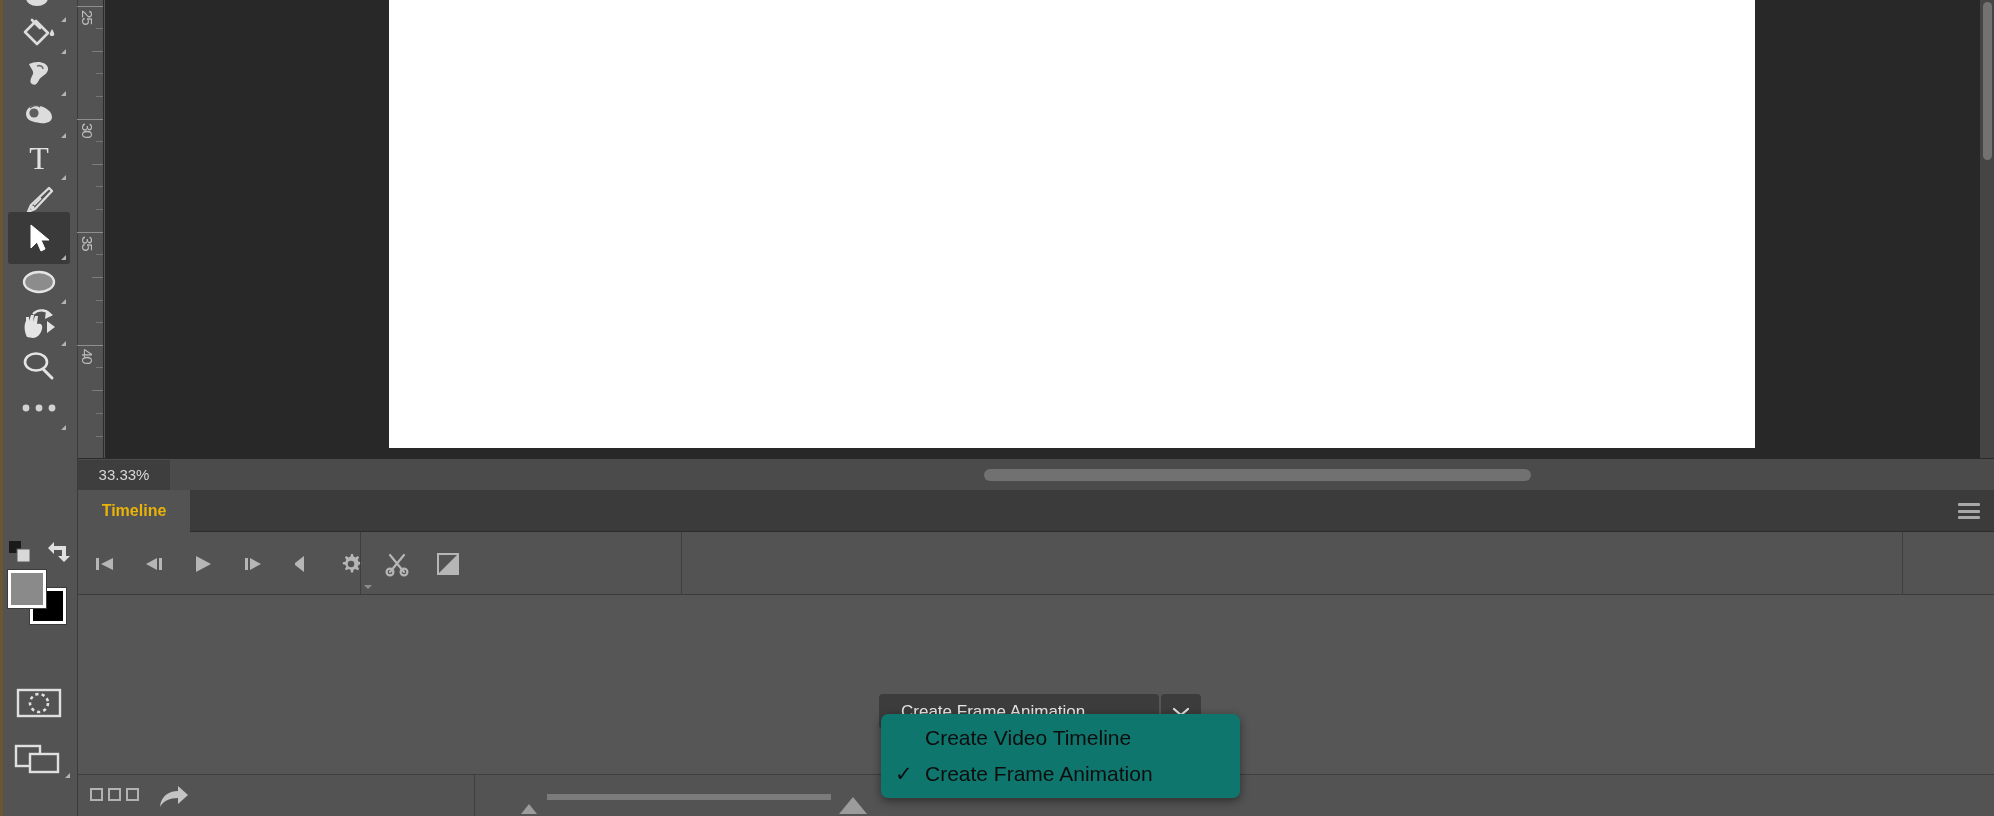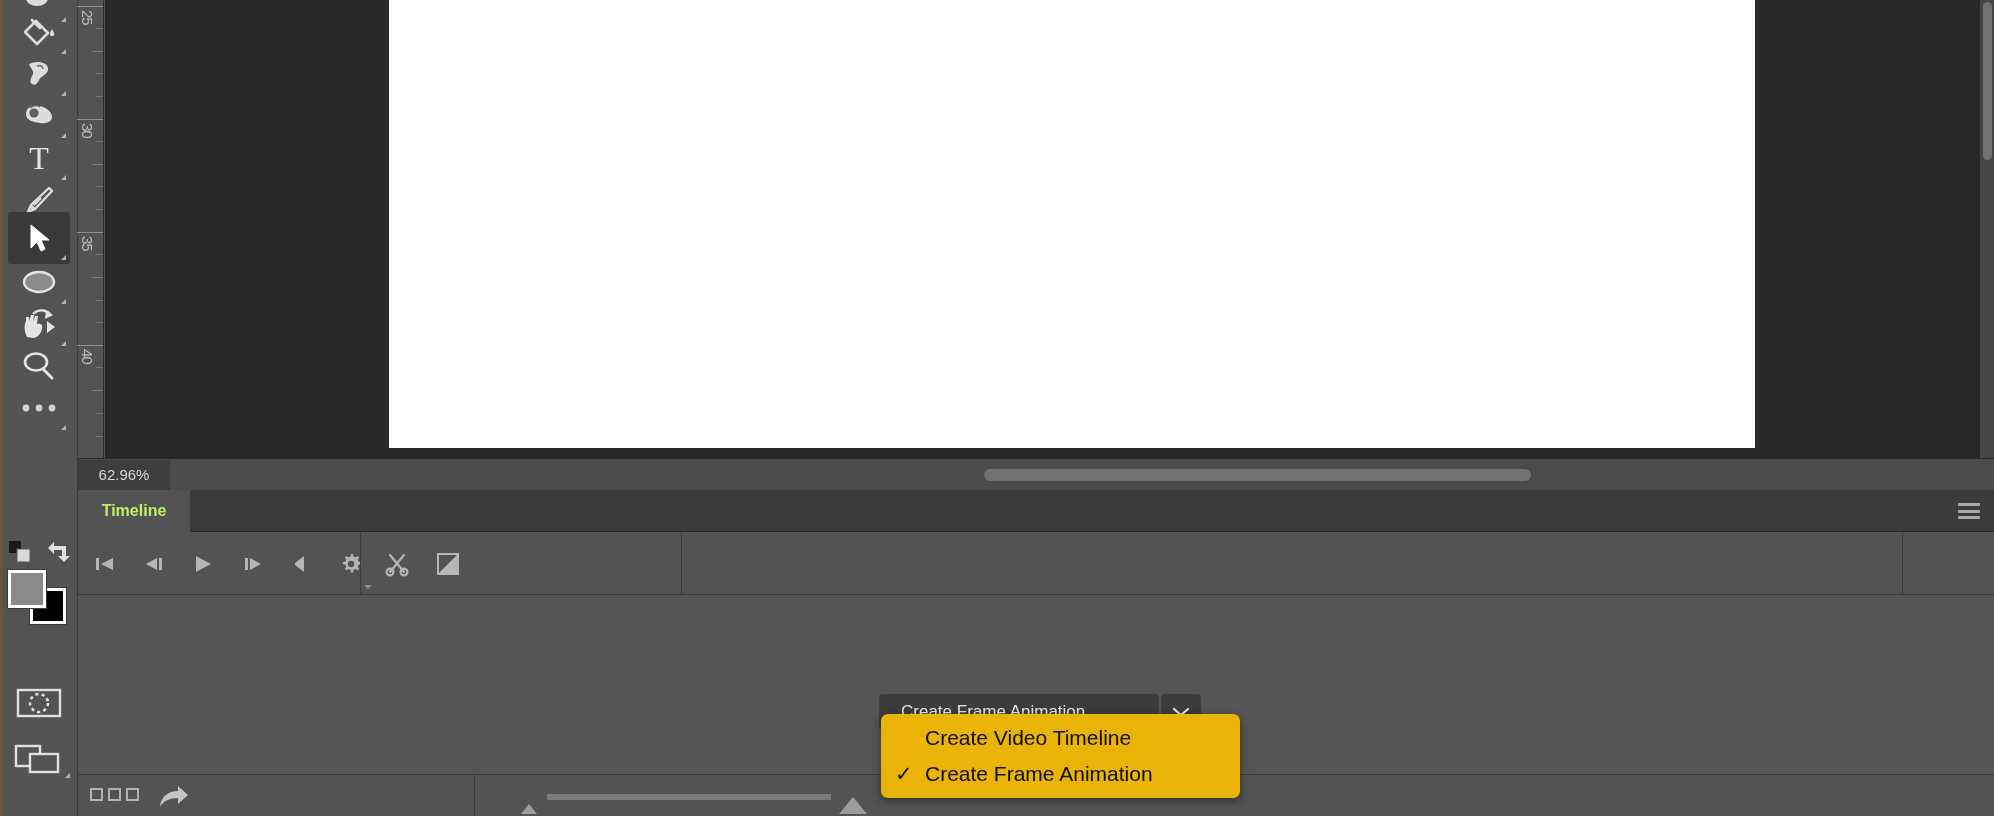--- a/index.html
+++ b/index.html
@@ -112,21 +112,21 @@
     background: #535353;
   }
   #tl-tabbar {
     position: absolute; left: 0; top: 0; width: 1916px; height: 42px;
     background: #3b3b3b; border-bottom: 1px solid #2b2b2b;
   }
   #tl-tab {
     position: absolute; left: 0; top: 0; width: 112px; height: 42px;
     background: #535353;
     display: flex; align-items: center; justify-content: center;
-    font-size: 16px; font-weight: bold; color: #bef264;
+    font-size: 16px; font-weight: bold; color: #eab308;
   }
   #tl-menu {
     position: absolute; right: 14px; top: 13px; width: 22px; height: 16px;
     display: flex; flex-direction: column; justify-content: space-between;
   }
   #tl-menu span { display: block; height: 3px; background: #a9a9a9; border-radius: 1px; }
 
   #tl-controls {
     position: absolute; left: 0; top: 42px; width: 1916px; height: 63px;
     background: #535353; border-bottom: 1px solid #3b3b3b;
@@ -162,21 +162,21 @@
     z-index: 20;
   }
   #anim-chevron {
     position: absolute; left: 1161px; top: 694px; width: 40px; height: 35px;
     background: #3c3c3c; border-radius: 4px;
     display: flex; align-items: center; justify-content: center;
     color: #e0e0e0; z-index: 20;
   }
   #anim-menu {
     position: absolute; left: 881px; top: 714px; width: 359px; height: 84px;
-    background: #eab308; border-radius: 7px;
+    background: #0f766e; border-radius: 7px;
     box-shadow: 0 3px 10px rgba(0,0,0,0.45);
     z-index: 30; padding: 6px 0;
   }
   .menu-item {
     height: 36px; display: flex; align-items: center;
     font-size: 21px; color: #0d0d0d; padding-left: 14px;
   }
   .menu-check { width: 30px; font-size: 21px; color: #0d0d0d; }
   .menu-label { white-space: nowrap; }
 </style>
@@ -359,21 +359,21 @@
   </div>
 
   <div id="canvas-area">
     <div id="canvas-doc"></div>
     <div id="vscrollbar">
       <div id="vscroll-thumb"></div>
     </div>
   </div>
 
   <div id="statusbar">
-    <div id="zoom-field">62.96%</div>
+    <div id="zoom-field">33.33%</div>
     <div id="hscroll-track">
       <div id="hscroll-thumb"></div>
     </div>
   </div>
 
   <div id="timeline-panel">
 
     <div id="tl-tabbar">
       <div id="tl-tab">Timeline</div>
       <div id="tl-menu">

